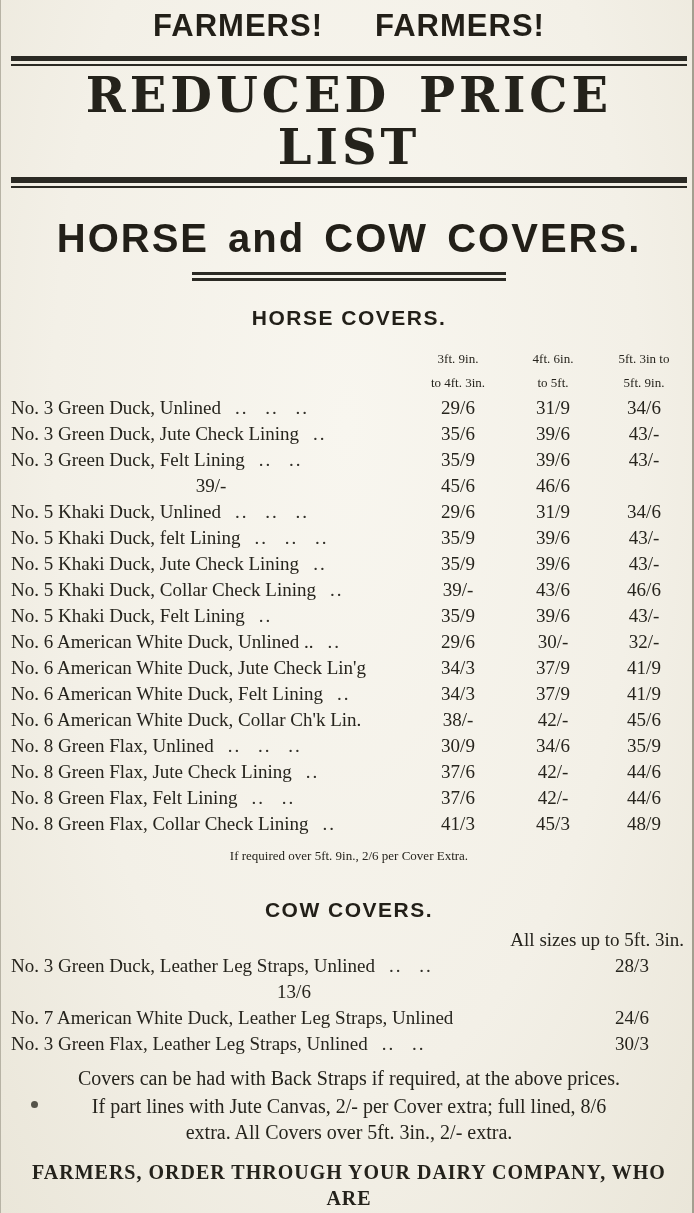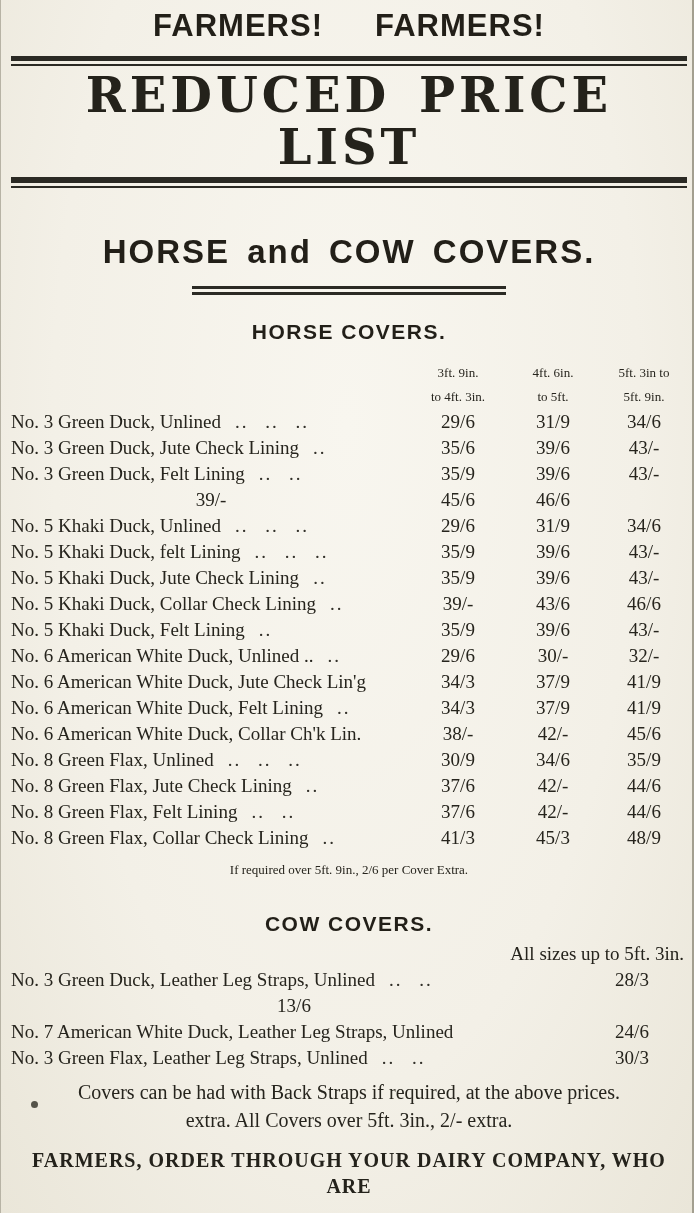--- a/index.html
+++ b/index.html
@@ -36,25 +36,25 @@
     margin-top: 3px;
     text-align: center;
     font-family: "DejaVu Serif", serif;
     font-weight: bold;
     font-size: 48px; line-height: 52px;
     letter-spacing: 4px; word-spacing: 8px;
     color: #24221b;
   }
 
   .section-title {
-    margin-top: 44px;
+    margin-top: 30px;
     text-align: center;
     font-family: "Liberation Sans", sans-serif;
     font-weight: bold;
-    font-size: 33px; line-height: 40px;
+    font-size: 40px; line-height: 40px;
     letter-spacing: 2px; word-spacing: 6px;
     color: #221f18;
   }
 
   .sub-heading {
     margin-top: 24px;
     text-align: center;
     font-family: "Liberation Sans", sans-serif;
     font-weight: bold;
     font-size: 21px; line-height: 26px;
@@ -280,20 +280,21 @@
       </div>
       <div class="cow-row">
         <span class="item-cell"><span>No. 3 Green Flax, Leather Leg Straps, Unlined</span><span class="leader">.. ..</span></span>
         <span class="price-cell">30/3</span>
       </div>
     </div>
 
   <p class="note">Covers can be had with Back Straps if required, at the above prices.</p>
 
   <div class="note note-tight">
+    <div>If part lines with Jute Canvas, 2/- per Cover extra; full lined, 8/6</div>
     <div>extra.   All Covers over 5ft. 3in., 2/- extra.</div>
   </div>
 
   <div class="ink-dot"></div>
 
   <div class="order-note">
     <div>FARMERS, ORDER THROUGH YOUR DAIRY COMPANY, WHO ARE</div>
 
   </div>
 

